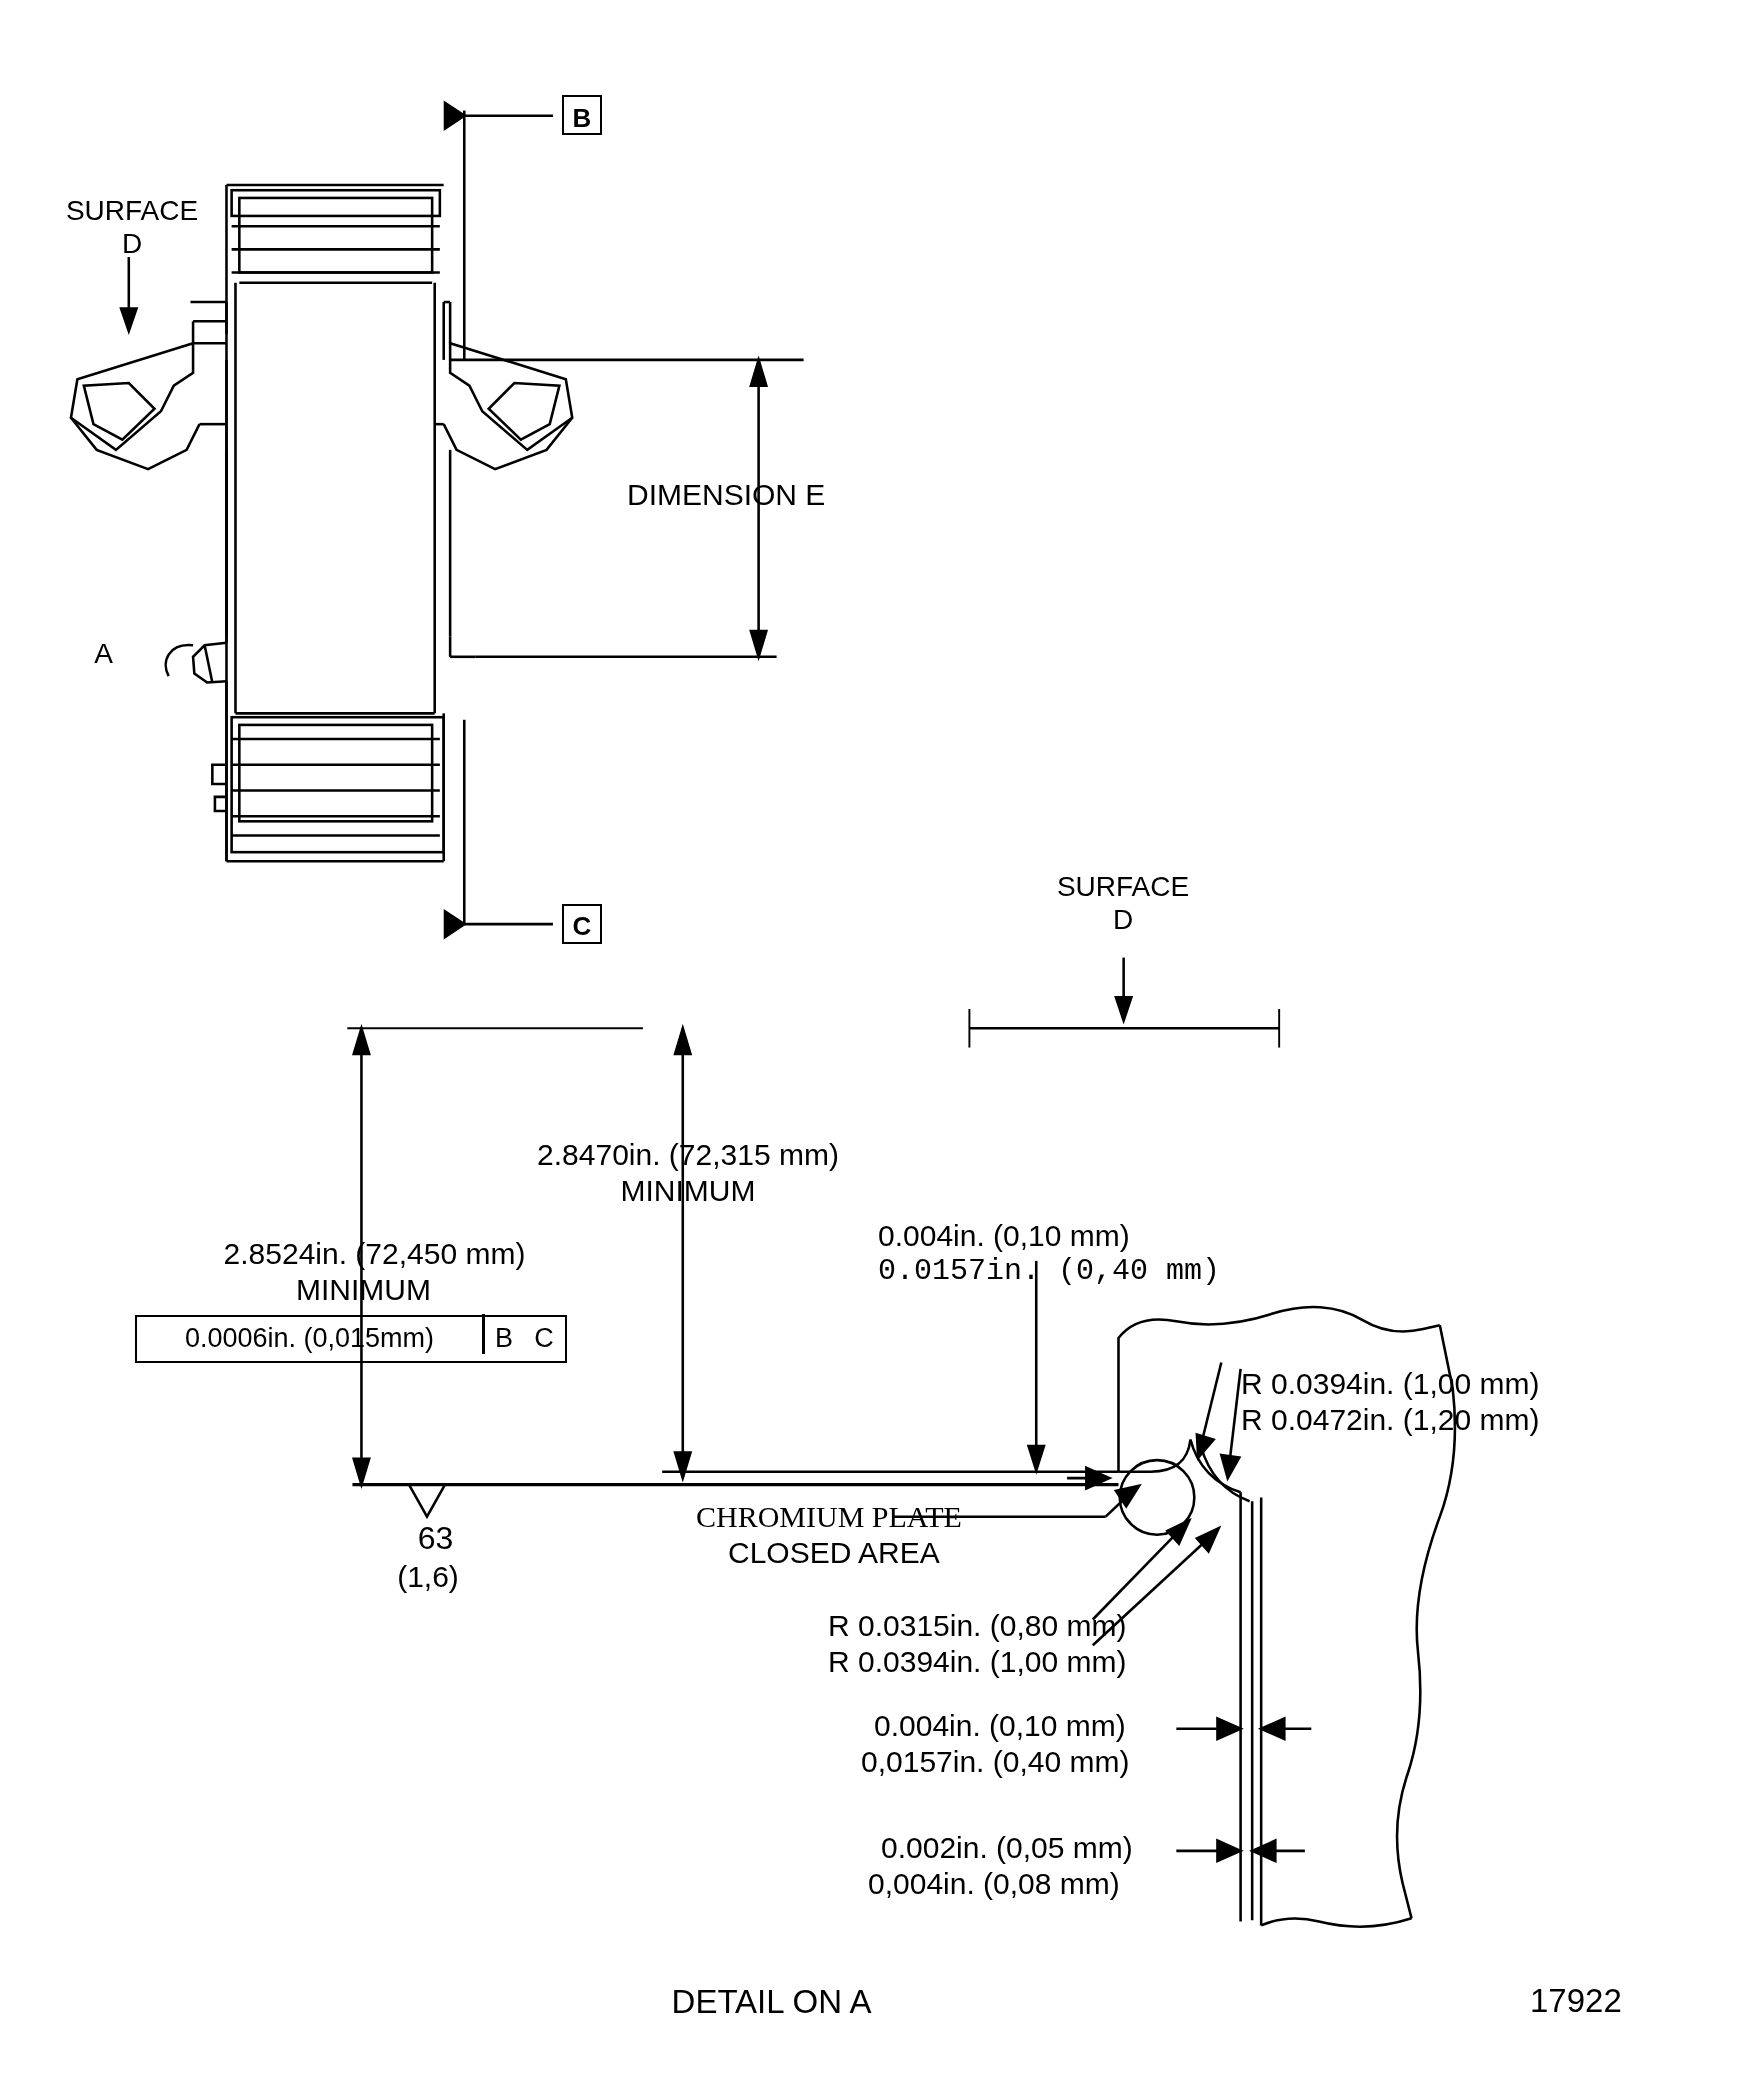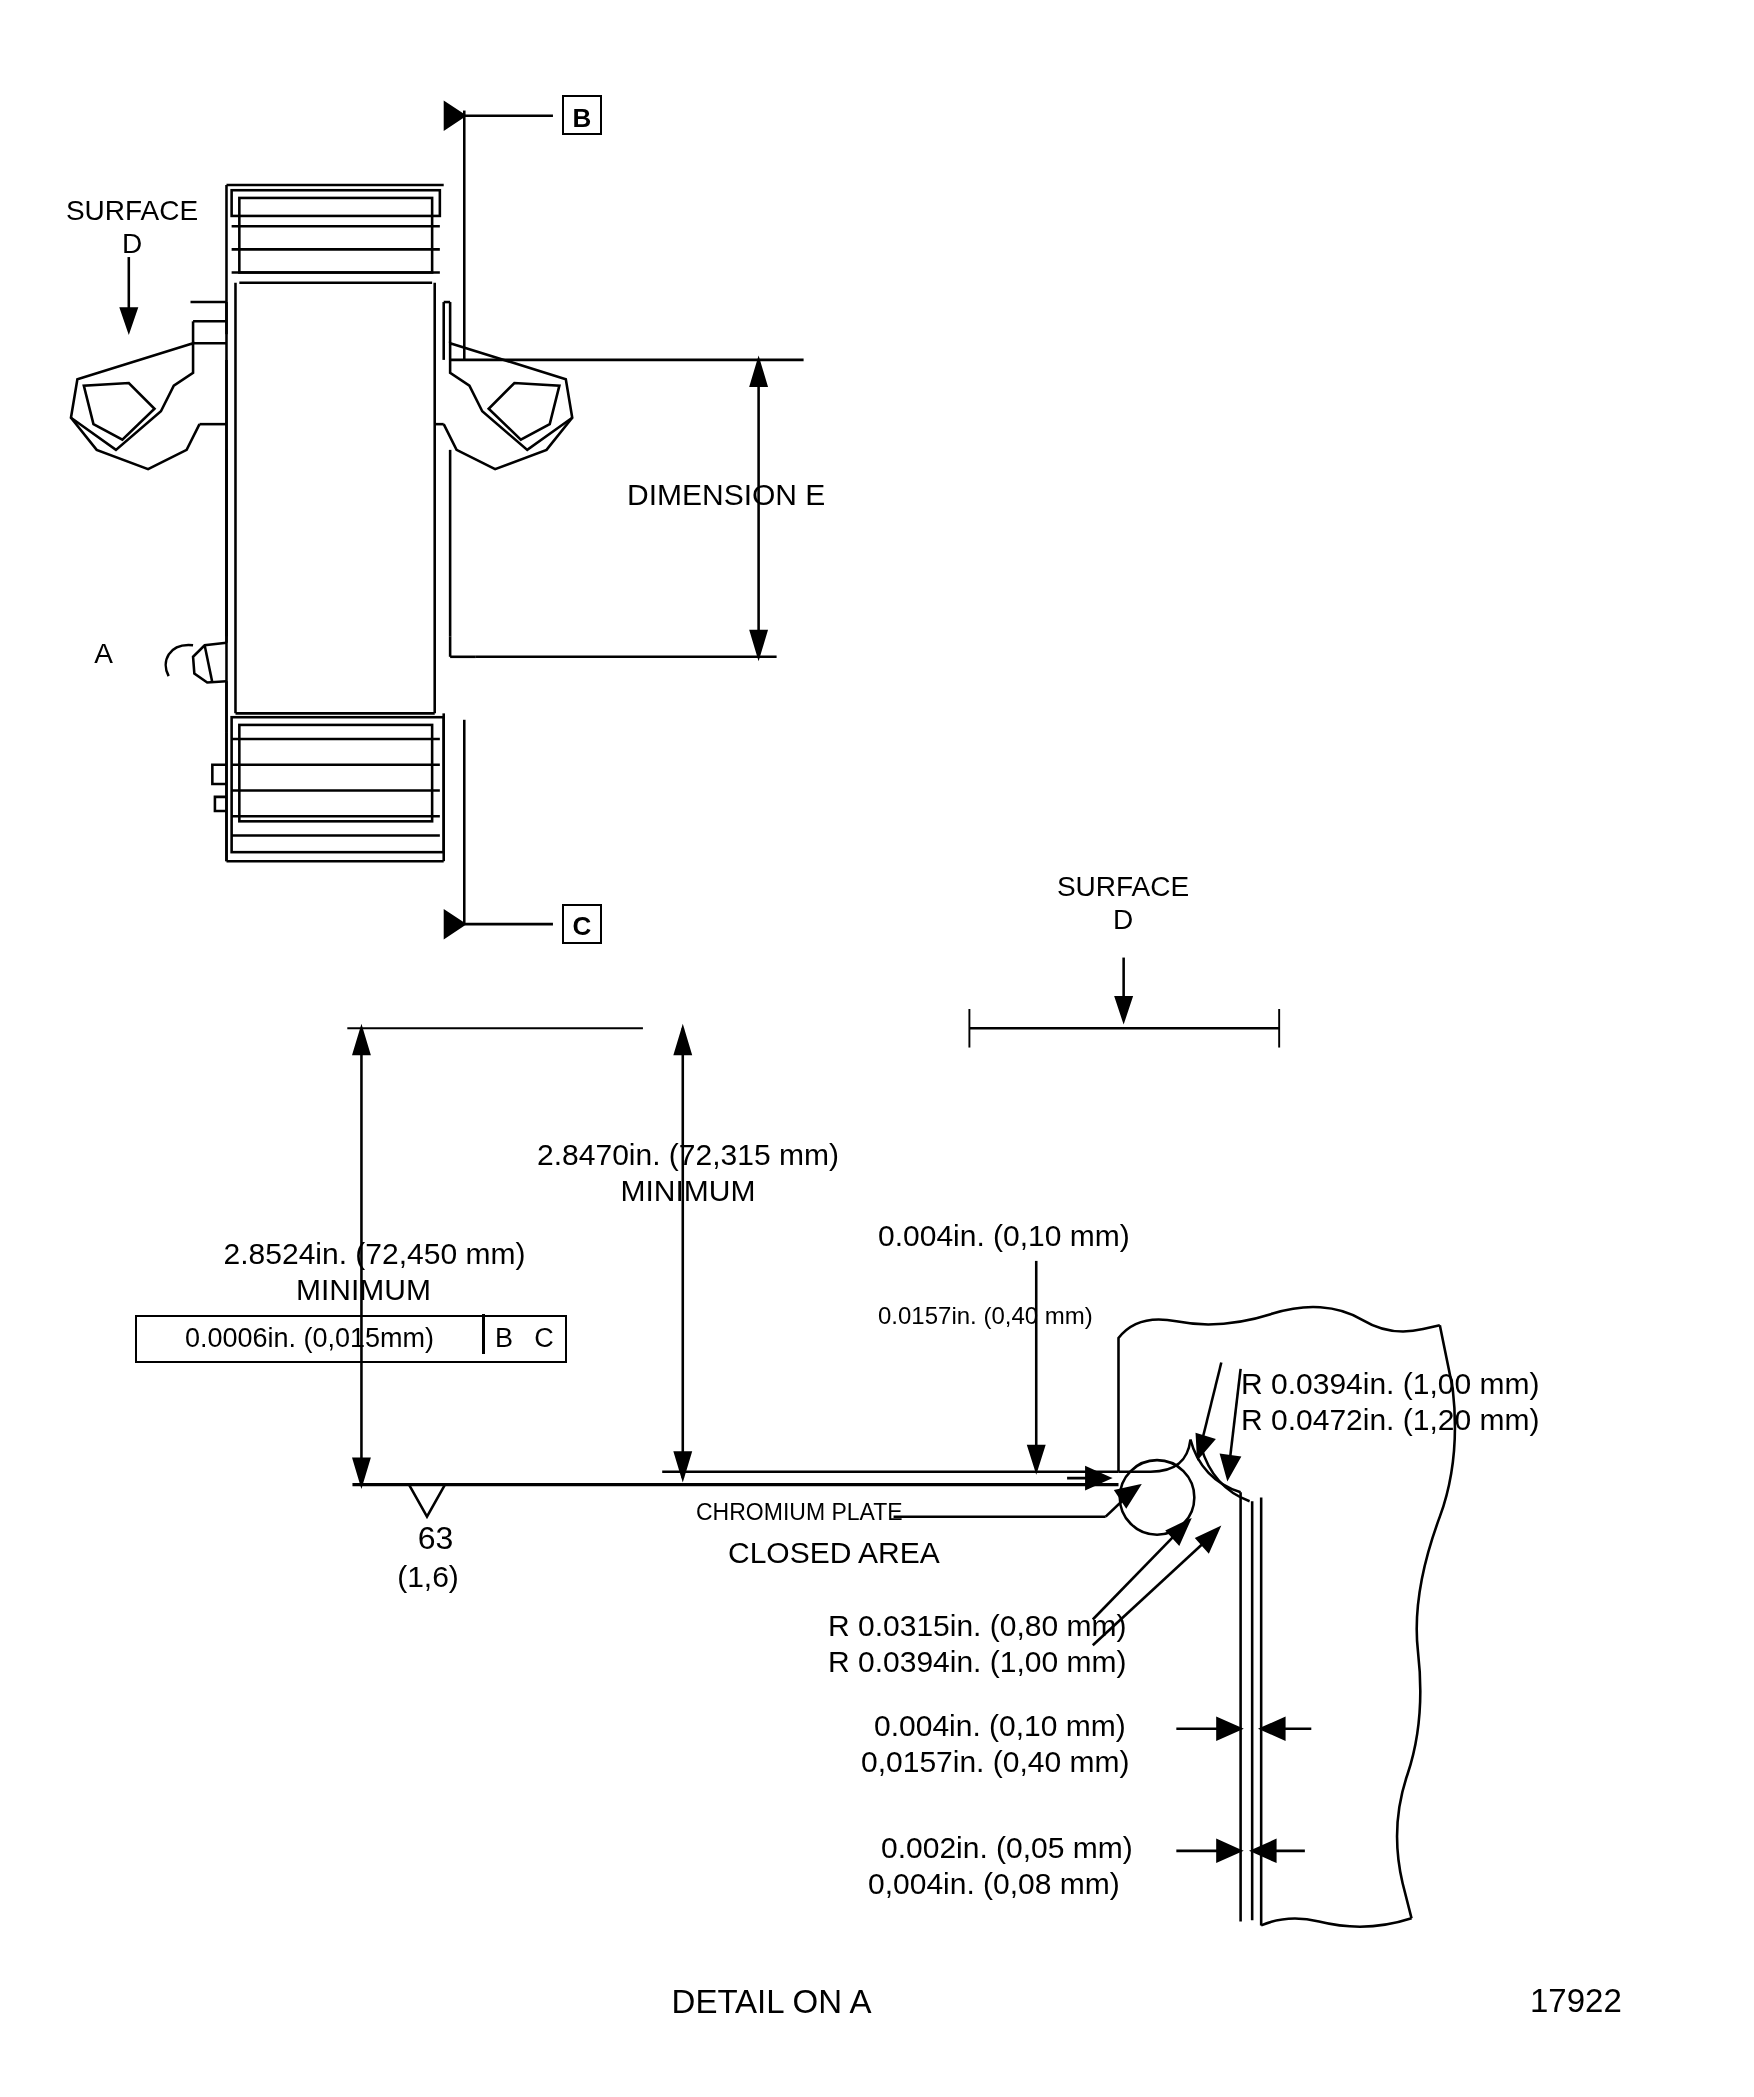--- a/index.html
+++ b/index.html
@@ -223,23 +223,23 @@
     <div class="lbl c" style="left:0px; top:5.1px; width:345px; font-size:27px;">0.0006in. (0,015mm)</div>
     <div style="position:absolute; left:345px; top:-2.6px; width:2.6px; height:40px; background:#000;"></div>
     <div class="lbl c" style="left:347px; top:5.1px; width:40px; font-size:27px;">B</div>
     <div class="lbl c" style="left:387px; top:5.1px; width:40px; font-size:27px;">C</div>
   </div>
 
   <div class="lbl c" style="left:400px; top:1518px; width:71px; font-size:32px;">63</div>
   <div class="lbl c" style="left:386px; top:1558px; width:84px; font-size:30px;">(1,6)</div>
 
   <div class="lbl l" style="left:878px; top:1217px; width:360px; font-size:30px;">0.004in. (0,10 mm)</div>
-  <div class="lbl l" style="left:878px; top:1301px; width:360px; font-size:24px;">0.0157in. (0,40 mm)</div>
-
-  <div class="lbl l" style="left:696px; top:1498px; width:399px; font-size:23px;">CHROMIUM PLATE</div>
+  <div class="lbl l" style="left:878px; top:1253px; width:360px; font-size:30px;font-family:Liberation Mono, monospace;">0.0157in. (0,40 mm)</div>
+
+  <div class="lbl l" style="left:696px; top:1498px; width:399px; font-size:30px;font-family:Liberation Serif, serif;">CHROMIUM PLATE</div>
   <div class="lbl l" style="left:696px; top:1534px; width:399px; font-size:30px;margin-left:32px;">CLOSED AREA</div>
 
   <div class="lbl l" style="left:1241px; top:1365px; width:399px; font-size:30px;">R 0.0394in. (1,00 mm)</div>
   <div class="lbl l" style="left:1241px; top:1401px; width:399px; font-size:30px;">R 0.0472in. (1,20 mm)</div>
 
   <div class="lbl l" style="left:828px; top:1607px; width:399px; font-size:30px;">R 0.0315in. (0,80 mm)</div>
   <div class="lbl l" style="left:828px; top:1643px; width:399px; font-size:30px;">R 0.0394in. (1,00 mm)</div>
 
   <div class="lbl l" style="left:874px; top:1707px; width:360px; font-size:30px;">0.004in. (0,10 mm)</div>
   <div class="lbl l" style="left:861px; top:1743px; width:373px; font-size:30px;">0,0157in. (0,40 mm)</div>

